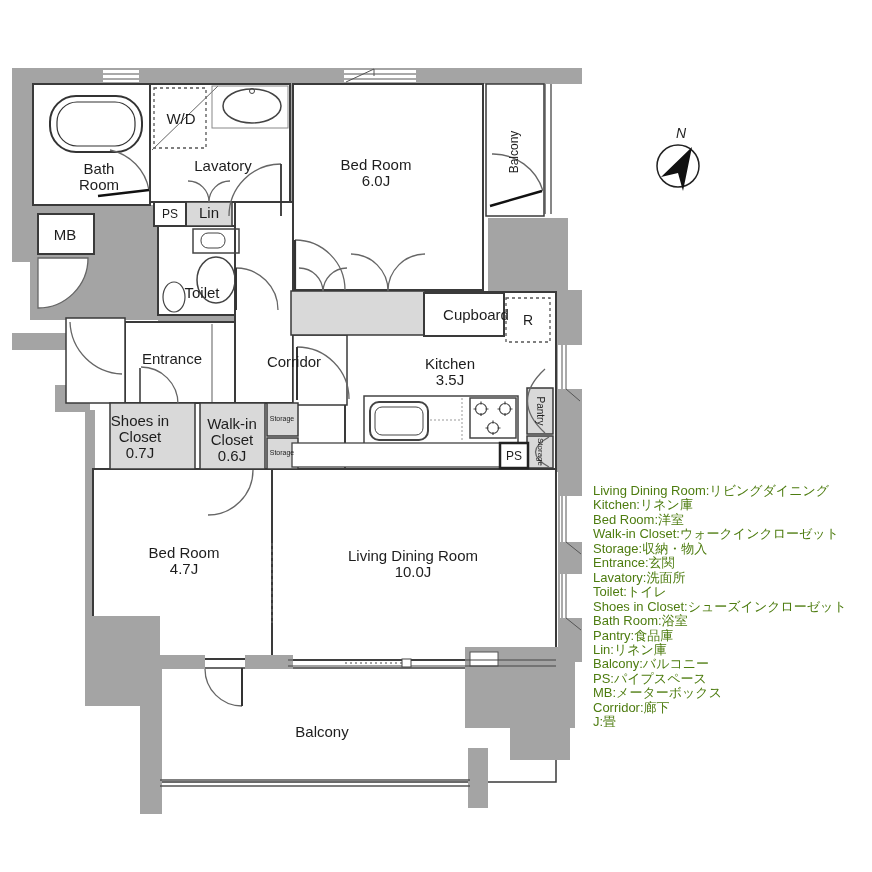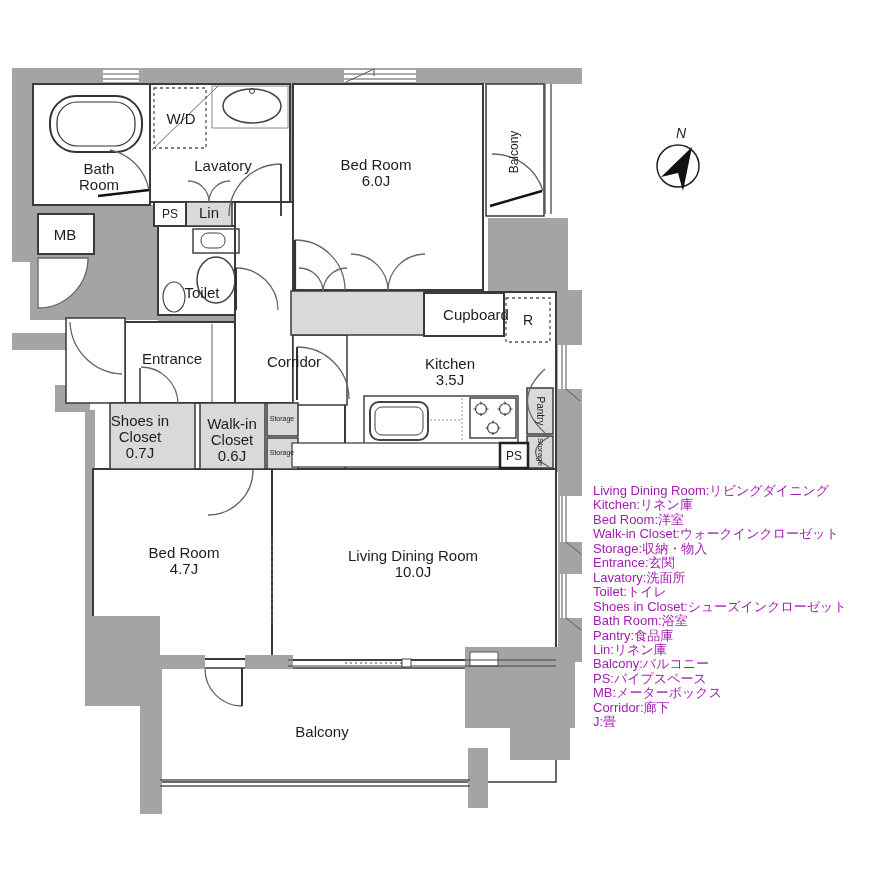--- a/index.html
+++ b/index.html
@@ -5,21 +5,21 @@
   html,body{margin:0;padding:0;background:#ffffff;}
   #stage{position:relative;width:872px;height:872px;background:#ffffff;overflow:hidden;
          font-family:"Liberation Sans",sans-serif;}
   #plan-svg{position:absolute;left:0;top:0;}
   .lbl{position:absolute;transform:translate(-50%,-50%);color:#1d1d1d;text-align:center;
        white-space:nowrap;line-height:1.08;}
   .lbl.rot90{transform:translate(-50%,-50%) rotate(90deg);}
   .lbl.rotN90{transform:translate(-50%,-50%) rotate(-90deg);}
   .fs13{font-size:15px;} .fs14{font-size:14px;} .fs12{font-size:12px;}
   .fs10{font-size:10px;} .fs8{font-size:8px;} .fs7{font-size:7px;}
-  #legend{position:absolute;left:593px;top:484px;color:#a21caf;font-size:13px;line-height:14.45px;}
+  #legend{position:absolute;left:593px;top:484px;color:#4d7c0f;font-size:13px;line-height:14.45px;}
   #compass-n{position:absolute;left:681px;top:133px;transform:translate(-50%,-50%);
              font-style:italic;font-size:14px;color:#222;}
 </style>
 </head>
 <body>
 
 <div id="stage">
 
 <svg id="plan-svg" width="872" height="872" viewBox="0 0 872 872">
 

